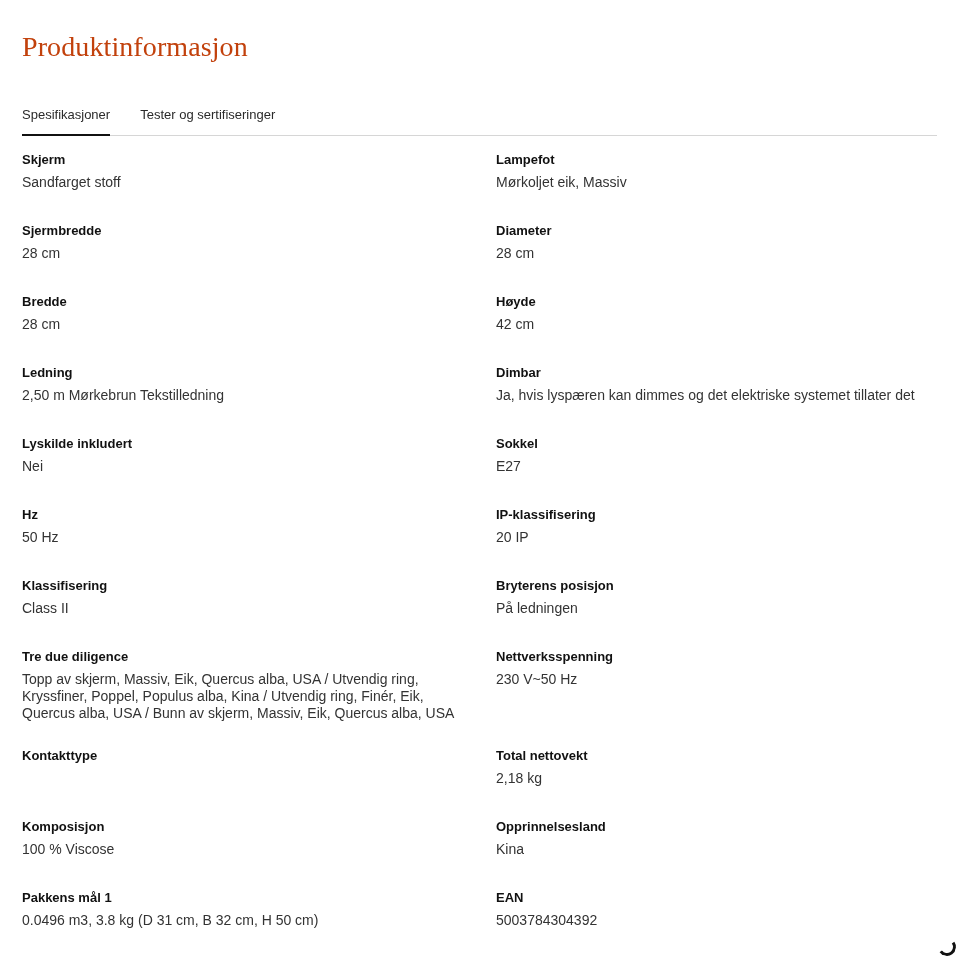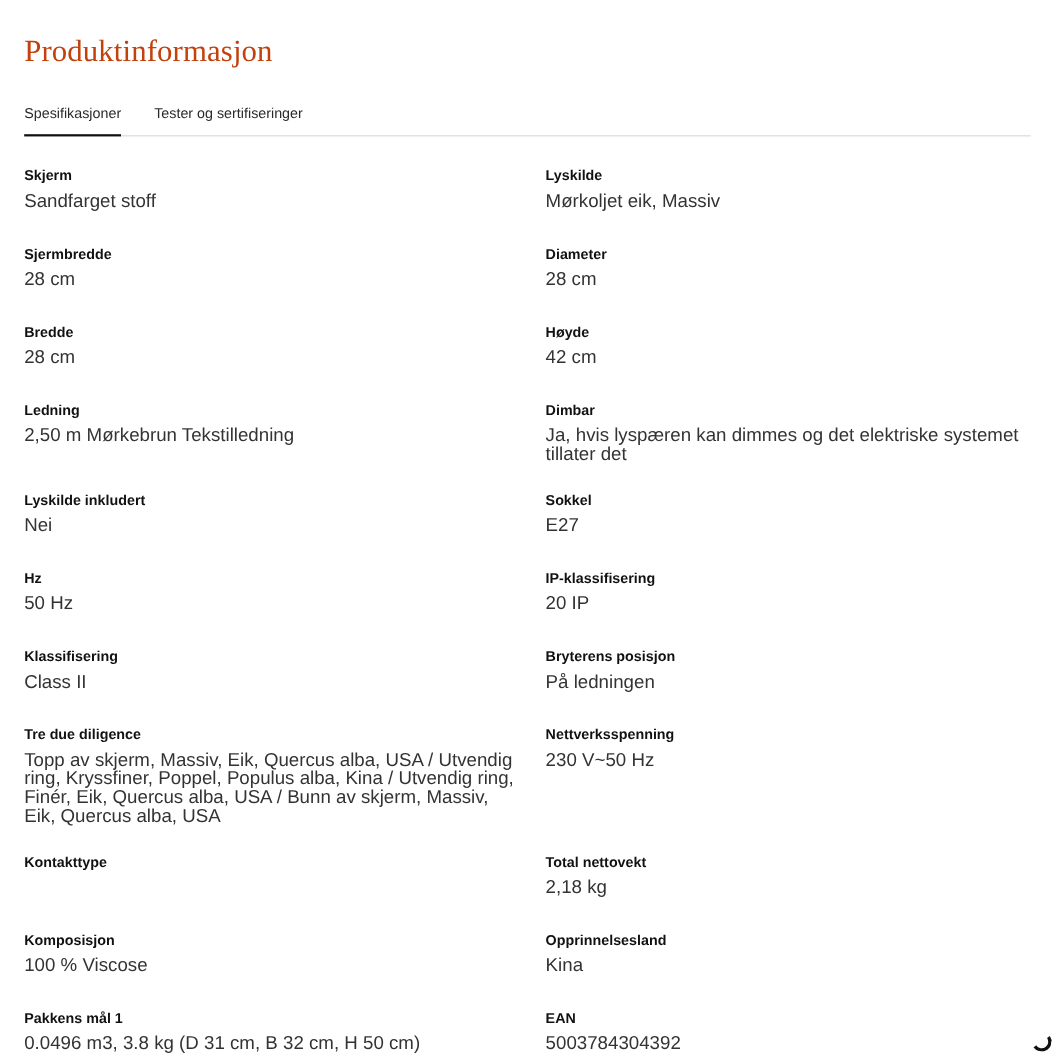--- a/index.html
+++ b/index.html
@@ -29,21 +29,21 @@
       font-family: "Liberation Serif", "DejaVu Serif", serif;
       font-weight: normal;
       font-size: 28px;
       line-height: 36px;
       color: #c2410c;
       letter-spacing: 0.1px;
     }
     .tabs {
       position: absolute;
       left: 0;
-      top: 92px;
+      top: 104px;
       width: 915px;
       height: 31px;
       border-bottom: 1px solid #d6d6d6;
       display: flex;
     }
     .tab {
       font-size: 13px;
       line-height: 22px;
       color: #2a2a2a;
       padding: 0;
@@ -76,21 +76,21 @@
       min-height: 47px;
     }
     .spec-label {
       font-size: 13px;
       font-weight: bold;
       line-height: 20px;
       color: #111111;
       margin: 0 0 4px 0;
     }
     .spec-value {
-      font-size: 17px;
+      font-size: 14px;
       line-height: 17px;
       color: #333333;
       margin: 0;
       padding-right: 12px;
     }
     .spinner {
       position: absolute;
       left: 938px;
       top: 938px;
       width: 18px;
@@ -113,21 +113,21 @@
     <div class="tab active">Spesifikasjoner</div>
     <div class="tab">Tester og sertifiseringer</div>
   </div>
 
   <div class="specs">
     <div class="spec">
       <div class="spec-label">Skjerm</div>
       <div class="spec-value">Sandfarget stoff</div>
     </div>
     <div class="spec">
-      <div class="spec-label">Lyskilde</div>
+      <div class="spec-label">Lampefot</div>
       <div class="spec-value">Mørkoljet eik, Massiv</div>
     </div>
     <div class="spec">
       <div class="spec-label">Sjermbredde</div>
       <div class="spec-value">28 cm</div>
     </div>
     <div class="spec">
       <div class="spec-label">Diameter</div>
       <div class="spec-value">28 cm</div>
     </div>

